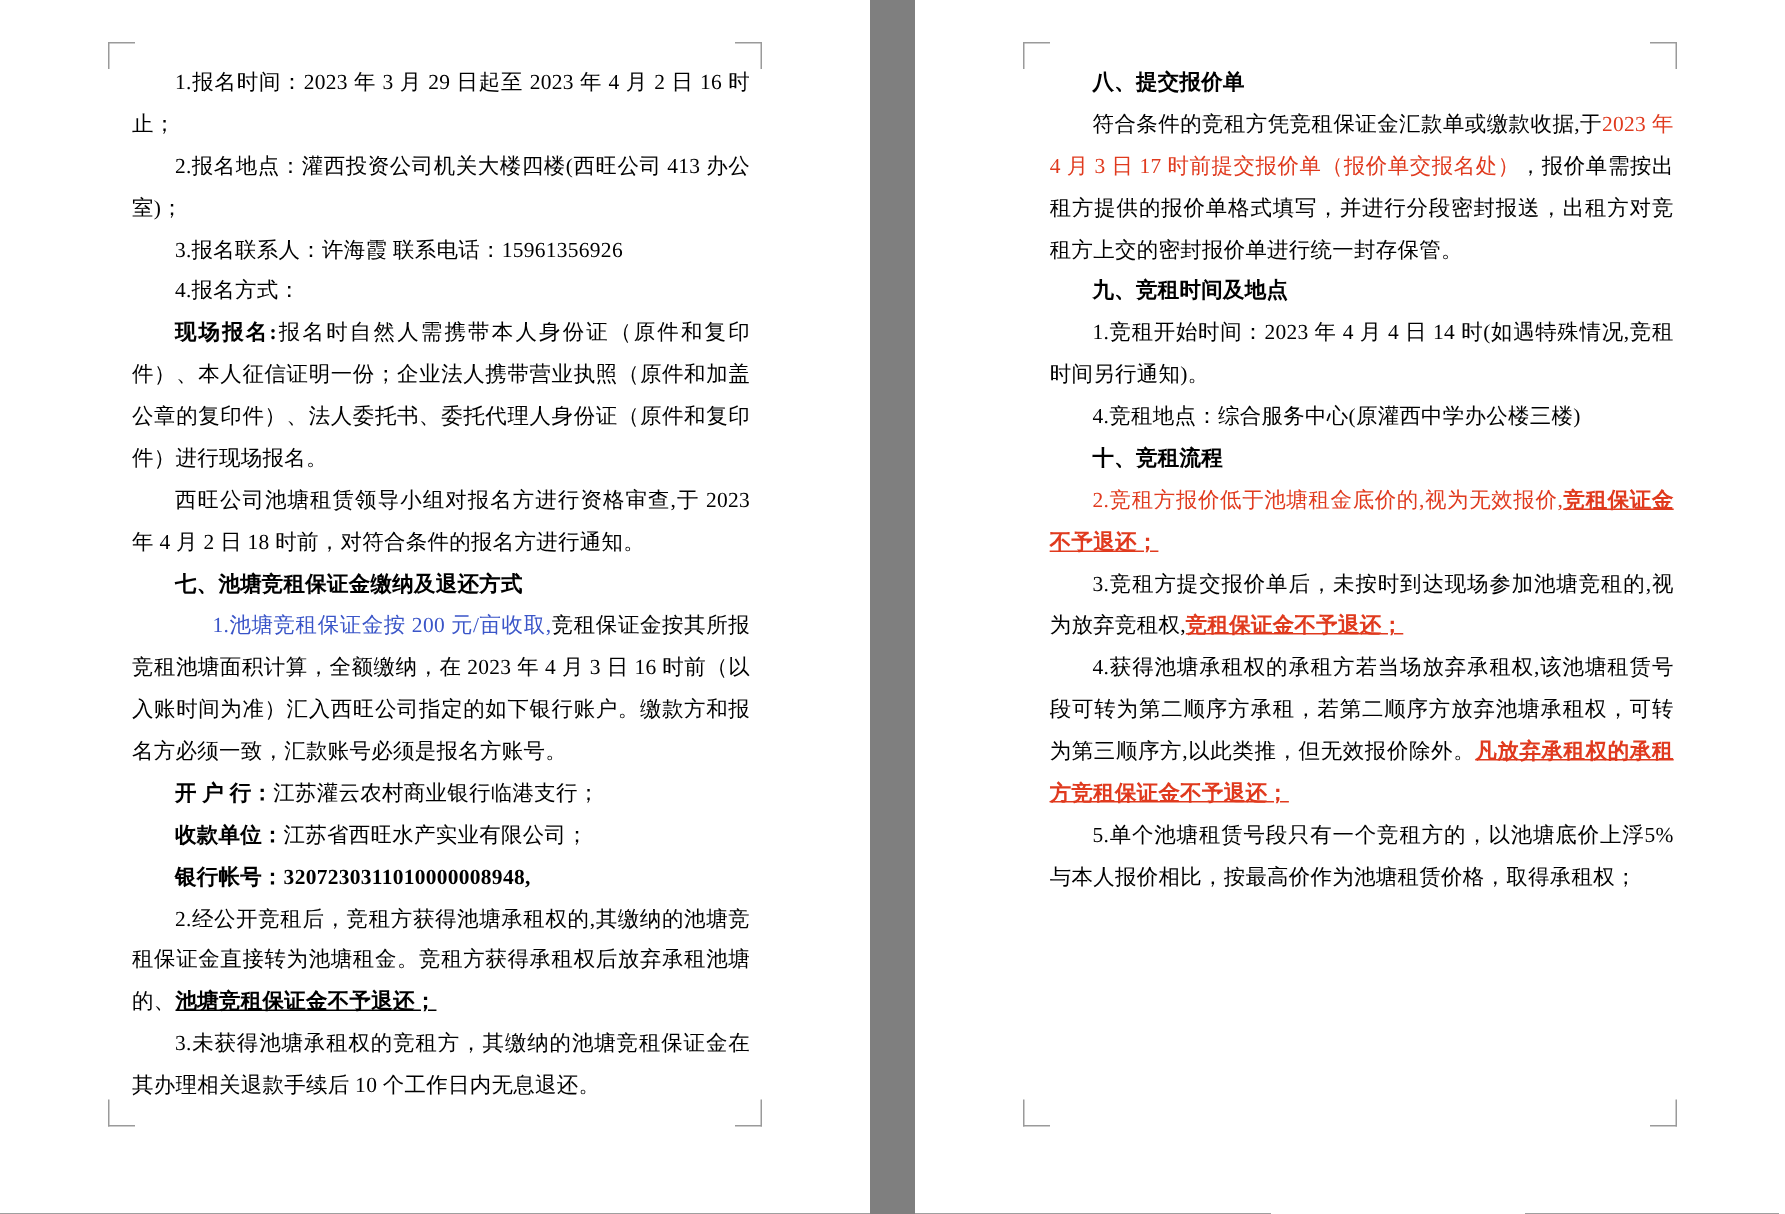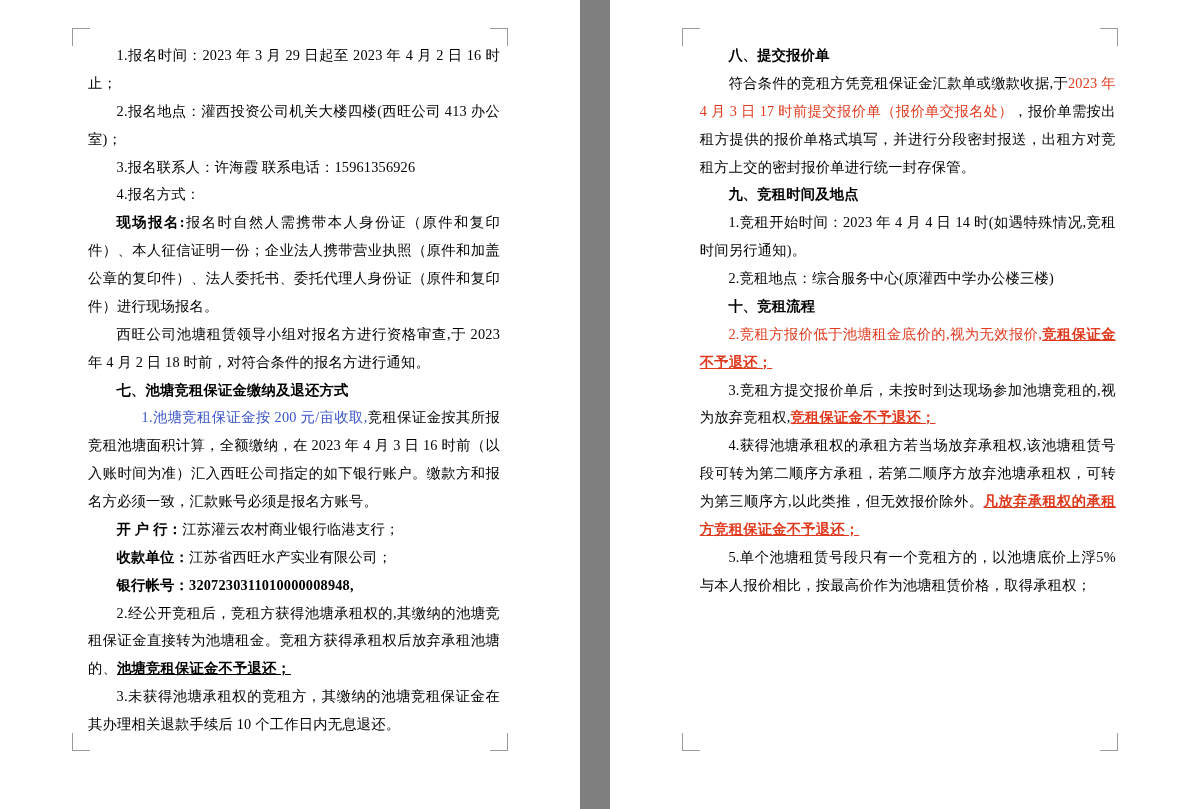--- a/index.html
+++ b/index.html
@@ -132,21 +132,21 @@
     <div class="content">
 
       <p class="heading">八、提交报价单</p>
 
       <p>
         <span>符合条件的竞租方凭竞租保证金汇款单或缴款收据,于</span><span class="red">2023 年 4 月 3 日 17 时前提交报价单</span><span class="red">（报价单交报名处）</span><span>，报价单需按出租方提供的报价单格式填写，并进行分段密封报送，出租方对竞租方上交的密封报价单进行统一封存保管。</span>
       </p>
 
       <p class="heading">九、竞租时间及地点</p>
       <p>1.竞租开始时间：2023 年 4 月 4 日 14 时(如遇特殊情况,竞租时间另行通知)。</p>
-      <p>2.竞租地点：综合服务中心(原灌西中学办公楼三楼)</p>
+      <p>4.竞租地点：综合服务中心(原灌西中学办公楼三楼)</p>
 
       <p class="heading">十、竞租流程</p>
 
 
       <p>
         <span class="red">2.竞租方报价低于池塘租金底价的,视为无效报价,</span><span class="redub">竞租保证金不予退还；</span>
       </p>
 
       <p>
         <span>3.竞租方提交报价单后，未按时到达现场参加池塘竞租的,视为放弃竞租权,</span><span class="redub">竞租保证金不予退还；</span>

